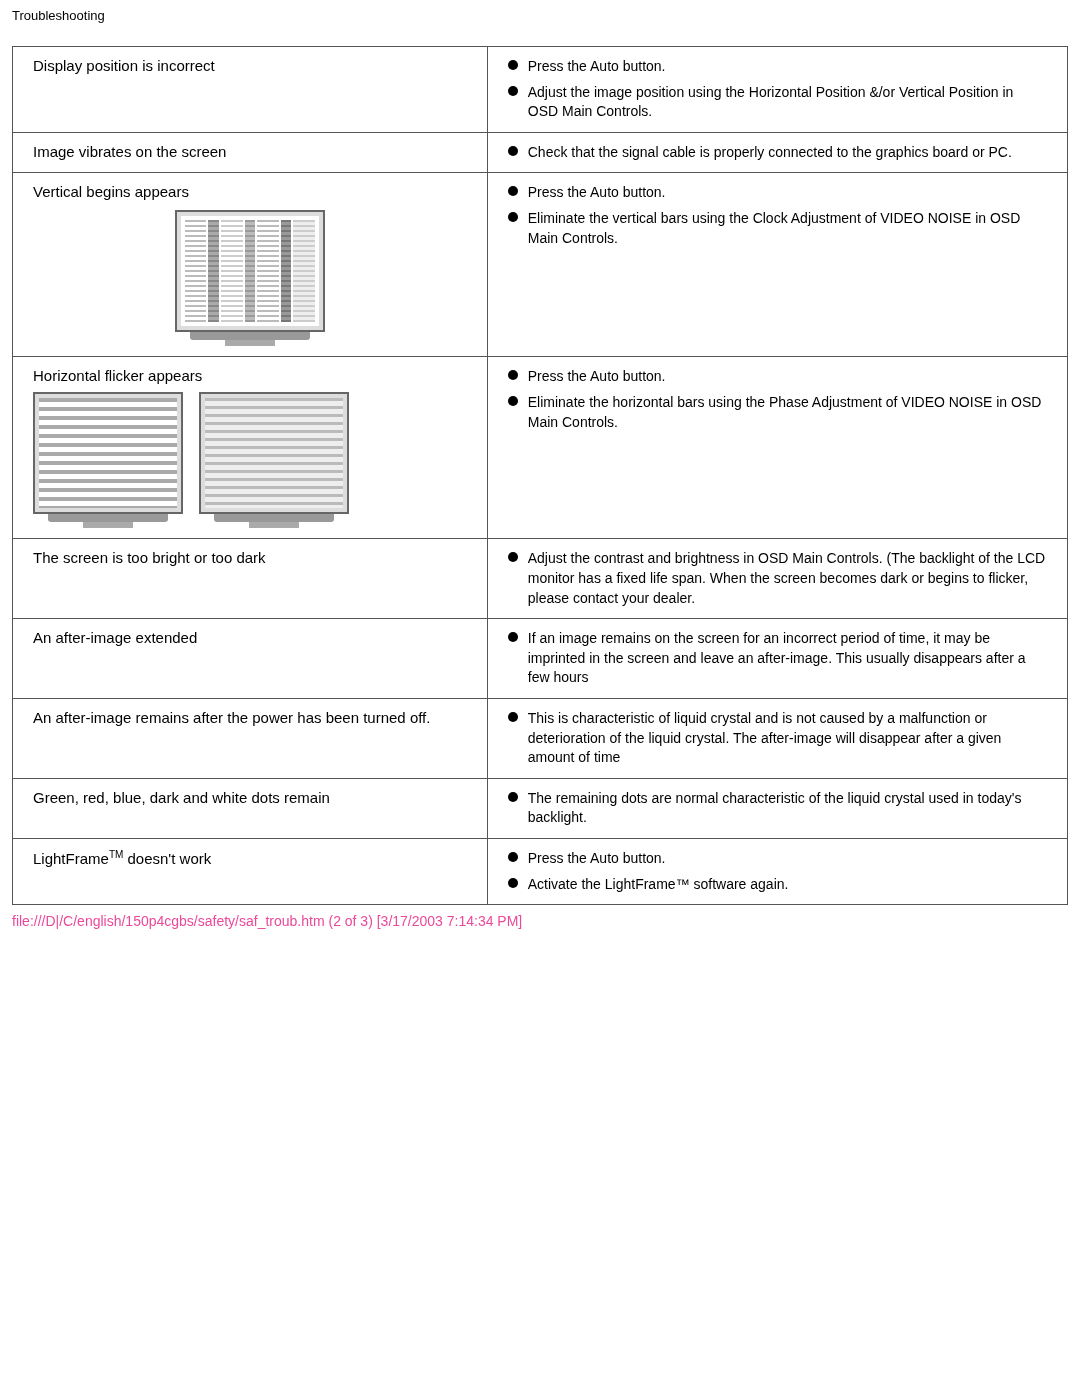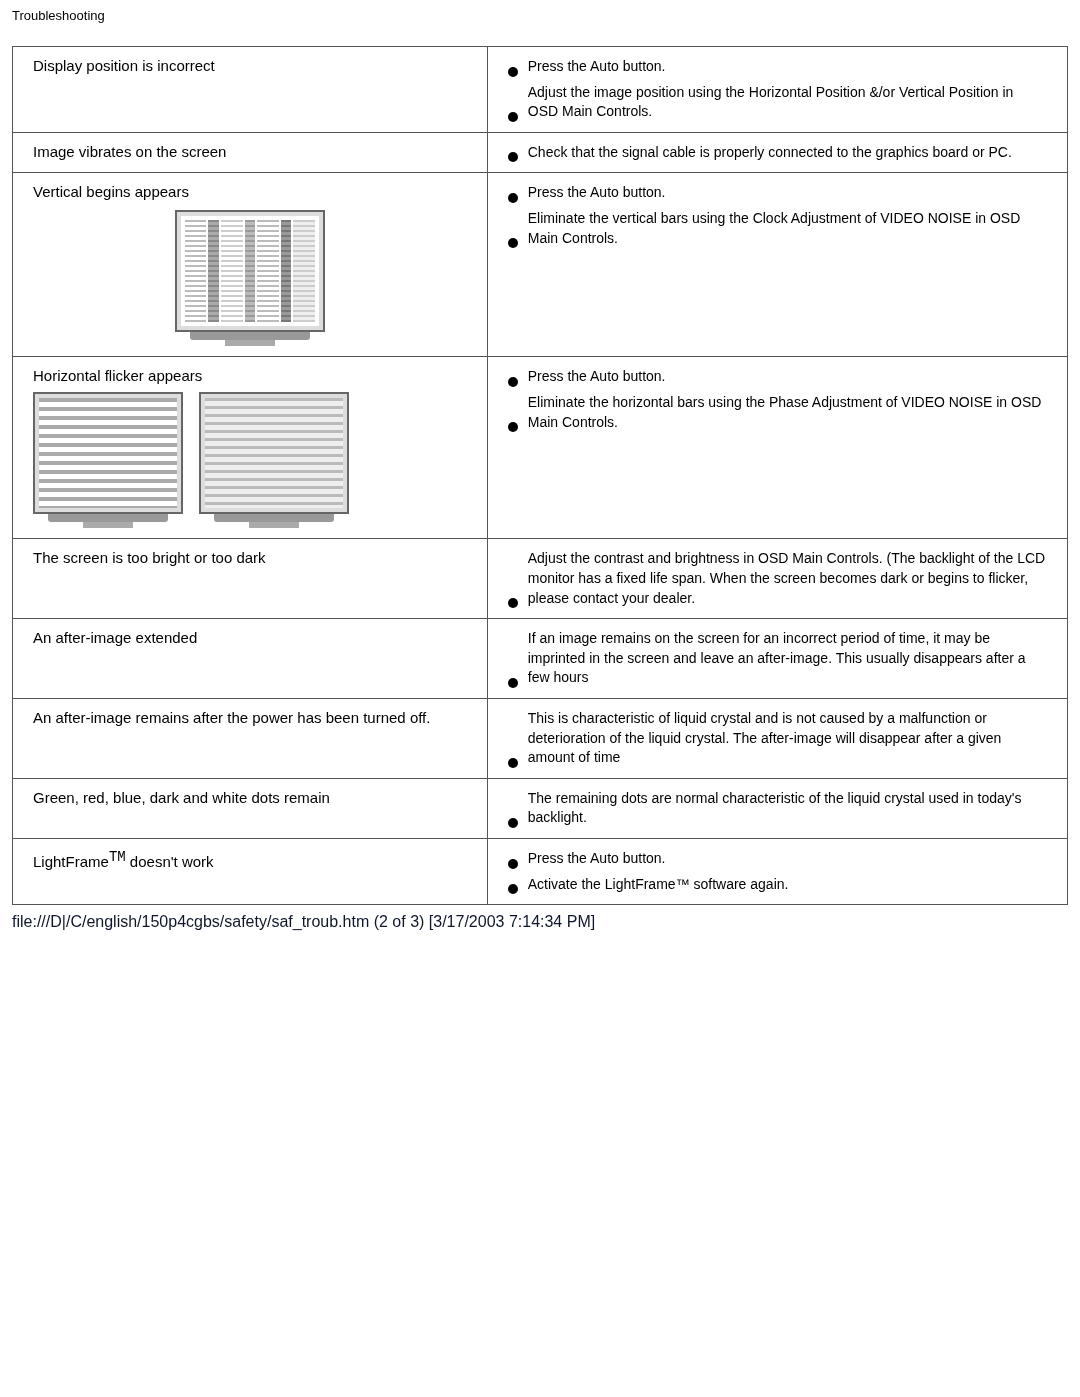--- a/index.html
+++ b/index.html
@@ -39,21 +39,21 @@
       width: 55%;
       font-size: 14px;
     }
     .bullet-list {
       list-style: none;
       padding: 0;
       margin: 0;
     }
     .bullet-list li {
       display: flex;
-      align-items: flex-end;
+      align-items: flex-start;
       margin-bottom: 6px;
       line-height: 1.4;
     }
     .bullet-list li:last-child {
       margin-bottom: 0;
     }
     .bullet-dot {
       display: inline-block;
       width: 10px;
       height: 10px;
@@ -79,29 +79,28 @@
       padding: 4px;
       width: 150px;
     }
     .monitor-screen-area {
       background: #fff;
       width: 100%;
       height: 110px;
       overflow: hidden;
     }
     .page-footer {
-      font-size: 16px;
-      color: #0f172a;
+      font-size: 14px;
+      color: #ec4899;
       margin-top: 8px;
       text-align: left;
     }
     sup {
-      font-size: 14px;
+      font-size: 10px;
       vertical-align: super;
-      font-family: Liberation Mono, monospace;
     }
   </style>
 </head>
 <body>
 
 <div class="page-header">
   <span>Troubleshooting</span>
 </div>
 
 <table class="main-table">

